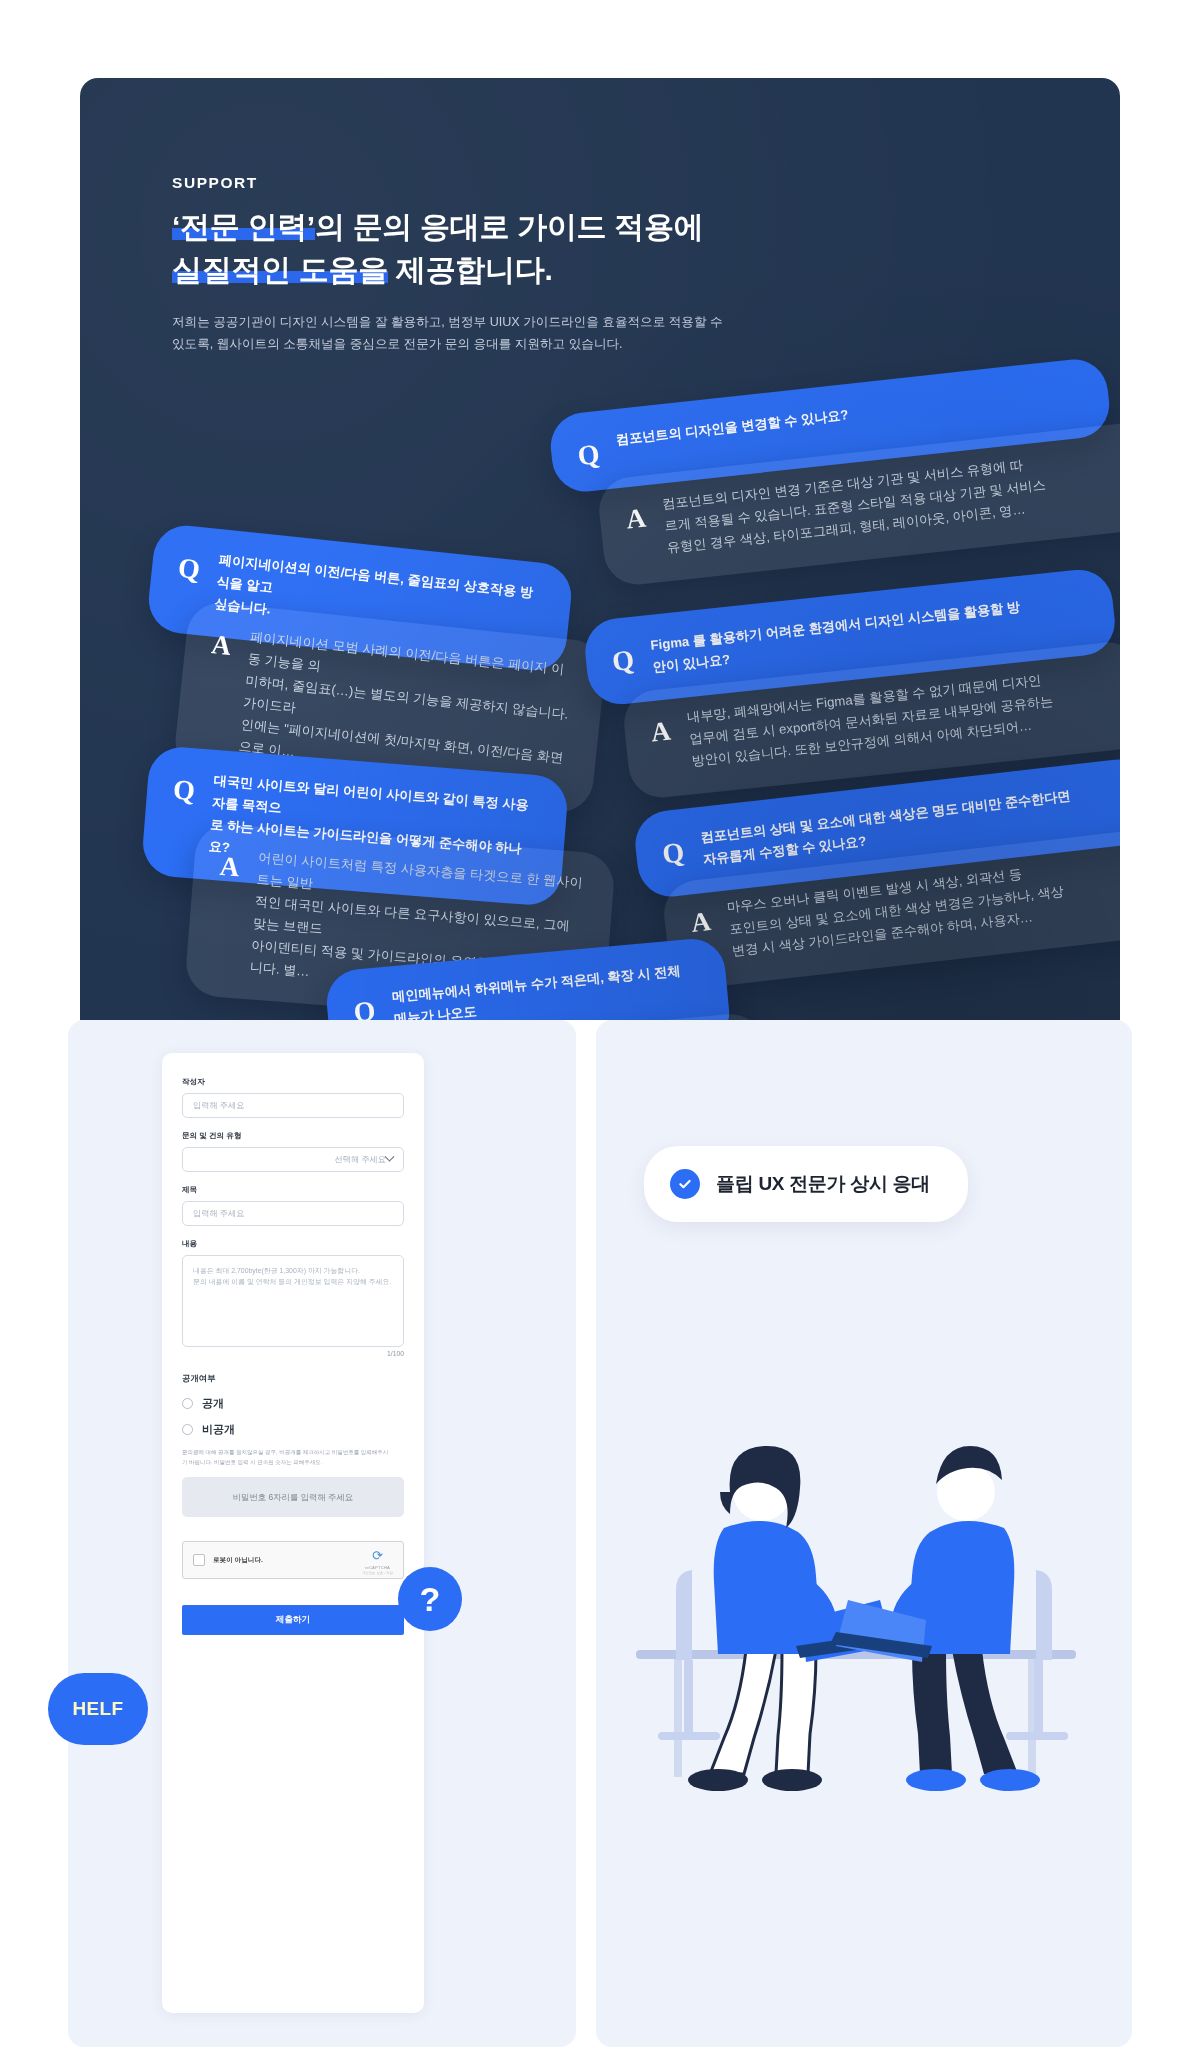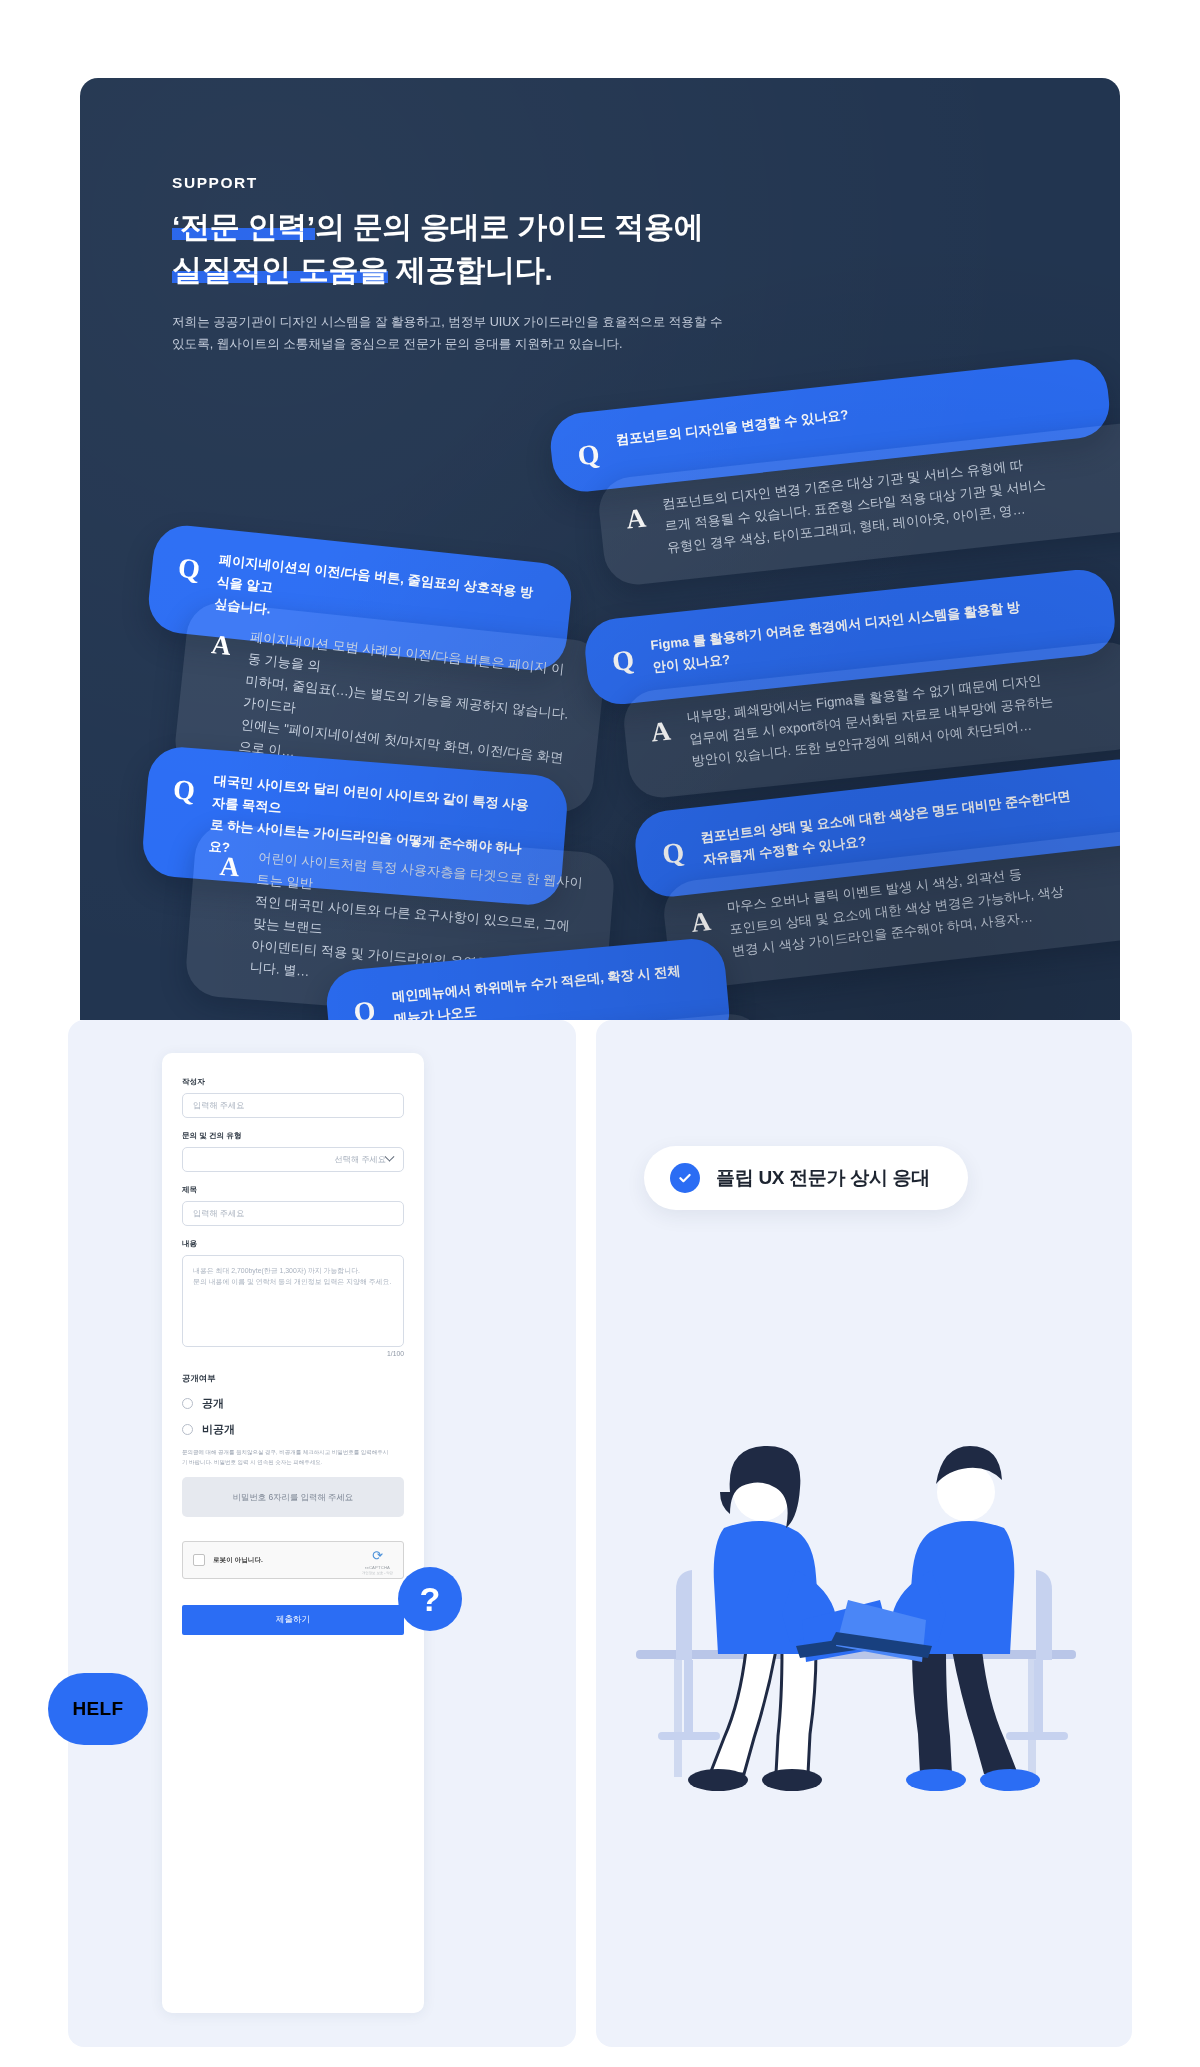--- a/index.html
+++ b/index.html
@@ -161,31 +161,31 @@
   }
   .cap-box { width: 12px; height: 12px; border: 1.5px solid #c1c1c1; background:#fff; border-radius:2px; }
   .cap-txt { font-size: 6.6px; font-weight: 700; color: #3c3c3c; flex: 1; }
   .cap-logo { text-align: center; }
   .cap-mark { font-size: 13px; color: #4a90d9; line-height: 1; }
   .cap-brand { font-size: 4.2px; color: #9aa0a6; letter-spacing: .04em; margin-top: 1px; }
   .cap-legal { font-size: 3.4px; color: #bcc0c4; margin-top: 1px; }
   .submit {
     height: 30px; background: #2b6df4; border-radius: 2px;
     display: flex; align-items: center; justify-content: center;
-    color: #fff; font-size: 8.6px; font-weight: 400;
+    color: #fff; font-size: 8.6px; font-weight: 700;
   }
 
   
   .helf {
     position: absolute; left: -20px; top: 653px;
     width: 100px; height: 72px;
     background: #2b6df4;
     border-radius: 40px;
     display: flex; align-items: center; justify-content: center;
-    color: #000000; font-size: 19px; font-weight: 700; letter-spacing: .02em;
+    color: #fef9c3; font-size: 19px; font-weight: 700; letter-spacing: .02em;
   }
   .helf::after {
     content:""; position:absolute; right: 6px; bottom: -8px;
     width: 26px; height: 22px; background: #2b6df4;
     border-radius: 0 14px 4px 14px; transform: rotate(16deg); z-index:-1;
   }
 
   
   .qmark {
     position: absolute; left: 330px; top: 547px;
@@ -195,21 +195,21 @@
   }
   .qmark::after{
     content:""; position:absolute; left: 4px; bottom: -7px;
     width: 20px; height: 18px; background:#2b6df4;
     border-radius: 14px 0 14px 4px; transform: rotate(-12deg); z-index:-1;
   }
 
   
   .pill {
     position: absolute; left: 48px; top: 126px;
-    height: 64px; padding: 0 38px 0 26px;
+    height: 76px; padding: 0 38px 0 26px;
     background: #ffffff; border-radius: 34px;
     display: flex; align-items: center; gap: 16px;
     box-shadow: 0 6px 20px rgba(35,53,80,.08);
   }
   .check {
     width: 30px; height: 30px; border-radius: 50%; background: #2b6df4;
     display: flex; align-items: center; justify-content: center;
   }
   .pill-txt { font-size: 19px; font-weight: 700; color: #1d2430; letter-spacing: -.3px; white-space: nowrap; }
 

